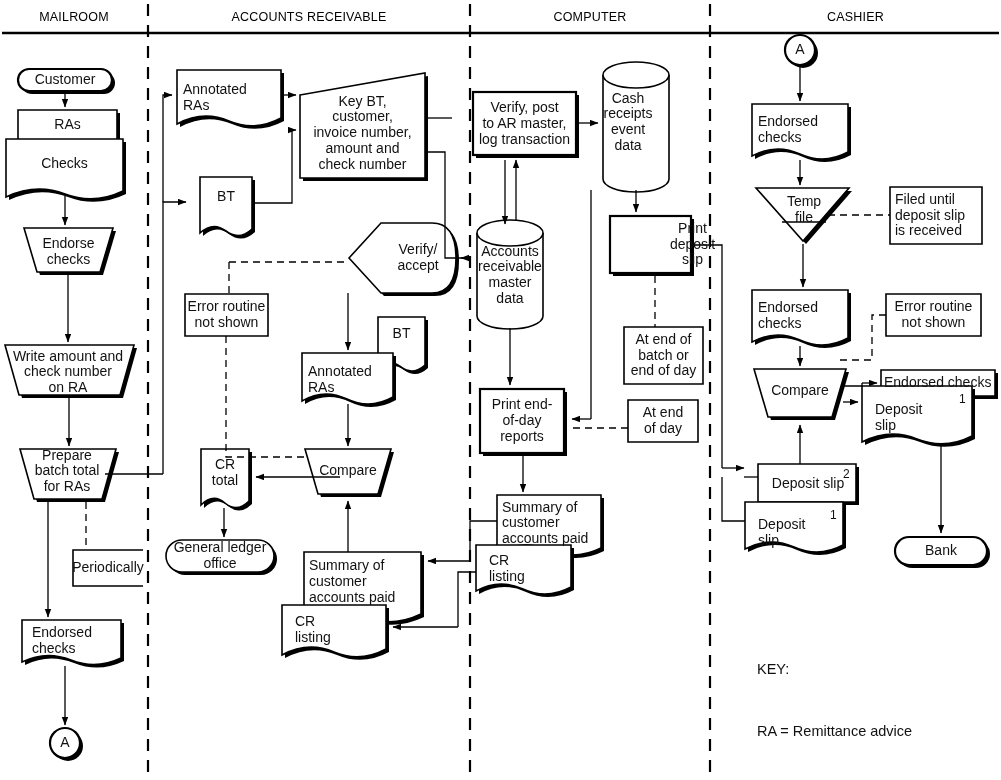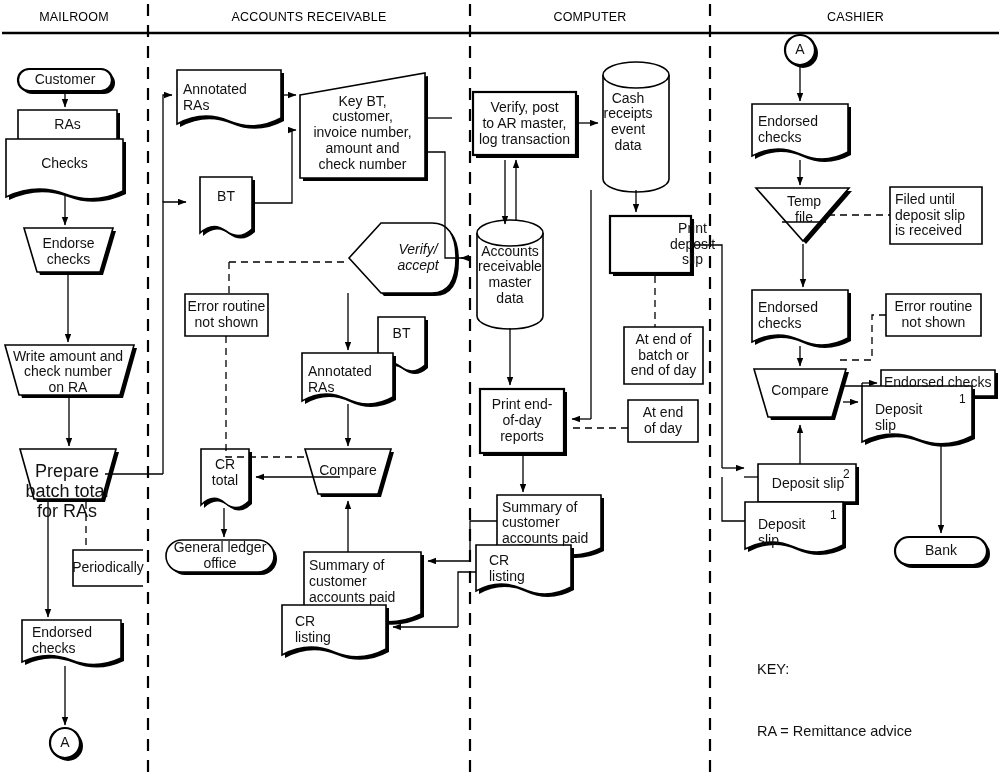--- a/index.html
+++ b/index.html
@@ -272,21 +272,21 @@
   </div>
   <div class="node ml" style="left:24px;top:232px;width:89px;height:40px;font-size:14px;white-space:pre-line;">
     <span>Endorse
 checks</span>
   </div>
   <div class="node" style="left:3px;top:349px;width:130px;height:46px;font-size:14px;white-space:pre-line;">
     <span>Write amount and
 check number
 on RA</span>
   </div>
-  <div class="node" style="left:20px;top:468px;width:94px;height:46px;font-size:18px;white-space:pre-line;justify-content:center;">
+  <div class="node" style="left:20px;top:448px;width:94px;height:46px;font-size:14px;white-space:pre-line;justify-content:center;">
     <span>Prepare
 batch total
 for RAs</span>
   </div>
   <div class="node" style="left:73px;top:550px;width:70px;height:36px;font-size:14px;">
     <span>Periodically</span>
   </div>
   <div class="node" style="left:22px;top:622px;width:99px;height:38px;font-size:14px;white-space:pre-line;justify-content:flex-start;padding-left:10px;text-align:left;">
     <span>Endorsed
 checks</span>
@@ -302,21 +302,21 @@
   <div class="node" style="left:200px;top:182px;width:52px;height:30px;font-size:14px;">
     <span>BT</span>
   </div>
   <div class="node" style="left:300px;top:88px;width:125px;height:90px;font-size:14px;white-space:pre-line;">
     <span>Key BT,
 customer,
 invoice number,
 amount and
 check number</span>
   </div>
-  <div class="node" style="left:381px;top:235px;width:74px;height:46px;font-size:14px;white-space:pre-line;font-style:italic;">
+  <div class="node" style="left:381px;top:235px;width:74px;height:46px;font-size:14px;white-space:pre-line;">
     <span>Verify/
 accept</span>
   </div>
   <div class="node" style="left:185px;top:294px;width:83px;height:42px;font-size:14px;white-space:pre-line;">
     <span>Error routine
 not shown</span>
   </div>
   <div class="node" style="left:378px;top:320px;width:47px;height:28px;font-size:14px;">
     <span>BT</span>
   </div>

